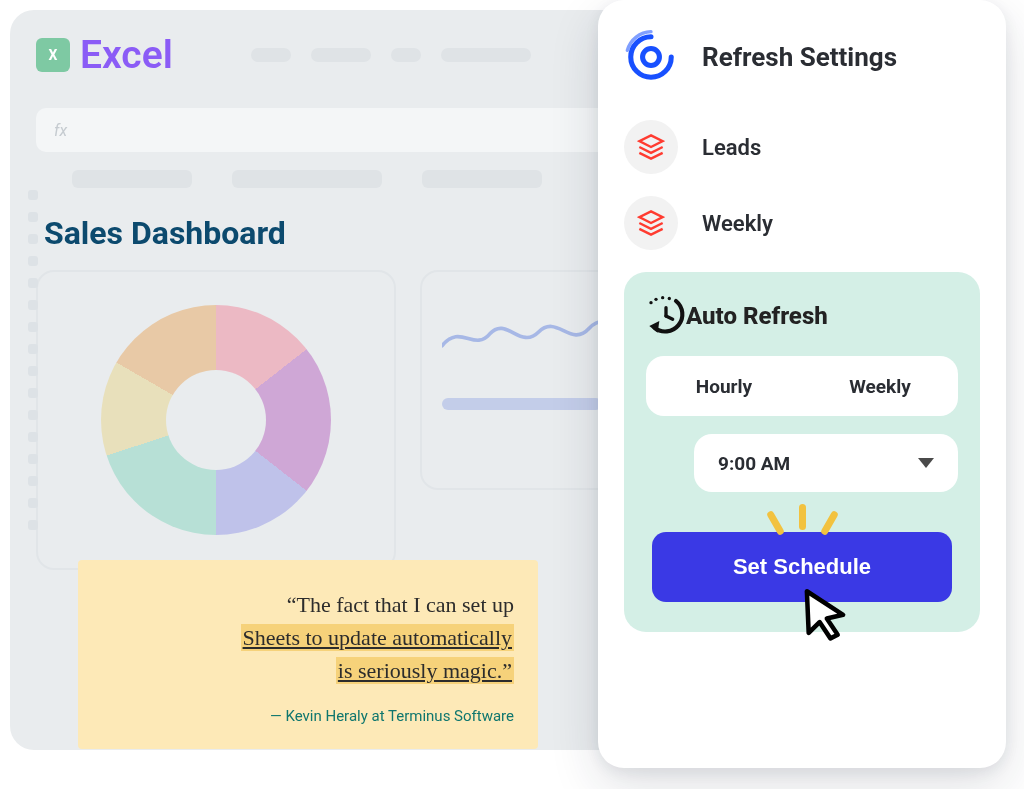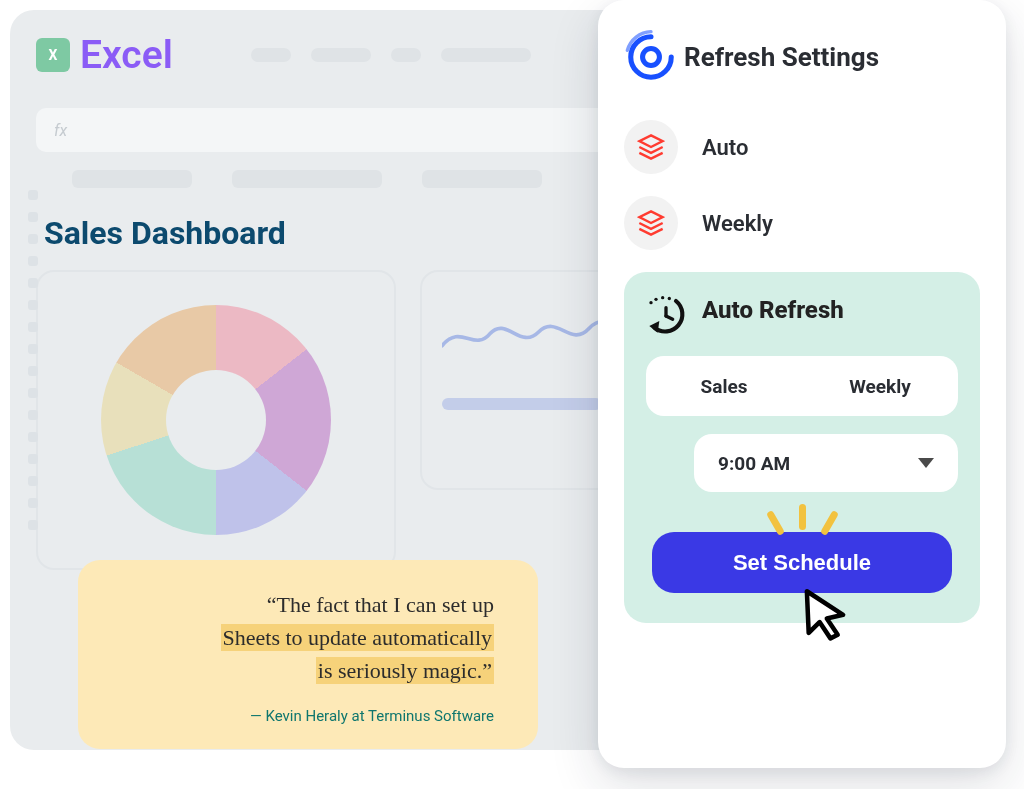--- a/index.html
+++ b/index.html
@@ -54,56 +54,56 @@
     );
     position:relative;
   }
   .donut::after { content:""; position:absolute; left:50%; top:50%; width:100px; height:100px; background:#e9ecee; border-radius:50%; transform:translate(-50%,-50%); }
 
   .sparkline { display:block; width:100%; height:80px; }
   .spark-under { margin-top:26px; height:12px; width:160px; border-radius:6px; background:#c3cde9; }
 
   
   .quote-card {
-    position:absolute; left:78px; top:560px; width:460px; background:#fde9b7; border-radius:22px;
-    padding:28px 44px 24px; color:#2c2c2c;
+    position:absolute; left:78px; top:560px; width:460px; background:#fde9b7; border-radius:4px;
+    padding:28px 24px 24px; color:#2c2c2c;
   }
   .quote-text { font-family: Georgia, "Times New Roman", serif; font-size:22px; line-height:1.5; text-align:right; font-weight:500; }
-  .quote-text .hl { background:#f6d27a; padding:1px 2px; }
+  .quote-text .hl { background:#f6d27a; padding:1px 2px;text-decoration:underline; }
   .quote-attrib { margin-top:20px; text-align:right; font-size:15px; color:#0f766e; }
 
   
   .panel {
     position:absolute; right:18px; top:0; width:408px; height:768px;
     background:#fff; border-radius:26px; box-shadow:0 18px 50px rgba(27,38,59,0.14), 0 4px 14px rgba(27,38,59,0.08);
     padding:30px 26px;
   }
-  .panel-head { display:flex; align-items:center; gap:6px; margin-bottom:36px; }
+  .panel-head { display:flex; align-items:center; gap:24px; margin-bottom:36px; }
   .coef-ic { width:54px; height:54px; }
   .panel-title { font-size:26px; font-weight:700; color:#2a2d33; }
 
   .src-row { display:flex; align-items:center; gap:24px; margin:14px 0 22px; }
   .src-ic-wrap { width:54px; height:54px; border-radius:50%; background:#f2f2f2; display:flex; align-items:center; justify-content:center; }
   .src-ic { width:28px; height:28px; stroke:#ff3b30; fill:none; stroke-width:2; }
   .src-label { font-size:22px; font-weight:600; color:#2a2d33; }
 
   .auto-card { margin-top:10px; background:#d4efe6; border-radius:22px; padding:24px 22px 30px; position:relative; }
-  .auto-head { display:flex; gap:16px; margin-bottom:20px; }
+  .auto-head { display:flex; align-items:center; gap:0; margin-bottom:20px; }
   .clock-ic { width:40px; height:40px; }
   .auto-title { font-size:24px; font-weight:800; color:#222; }
 
   .segmented { display:flex; background:#fff; border-radius:18px; overflow:hidden; height:60px; }
   .seg { flex:1; display:flex; align-items:center; justify-content:center; font-size:19px; font-weight:700; color:#2a2d33; cursor:pointer; }
   .seg.active { background:#2bc4bd; color:#fff; }
 
   .time-select { margin-top:18px; background:#fff; border-radius:18px; height:58px; display:flex; align-items:center; justify-content:space-between; padding:0 24px; font-size:19px; font-weight:700; color:#2a2d33; cursor:pointer;margin-left:48px; }
   .caret { width:0; height:0; border-left:8px solid transparent; border-right:8px solid transparent; border-top:10px solid #4a4a4a; }
 
   .cta-wrap { margin-top:40px; position:relative; display:flex; justify-content:center; }
-  .cta { width:300px; height:61px; background:#3a39e5; color:#fff; border:none; border-radius:22px; font-size:22px; font-weight:800; cursor:pointer; }
+  .cta { width:300px; height:70px; background:#3a39e5; color:#fff; border:none; border-radius:14px; font-size:22px; font-weight:800; cursor:pointer; }
   .burst { position:absolute; top:-28px; left:50%; transform:translateX(-50%); width:120px; height:40px; }
   .burst span { position:absolute; width:7px; height:26px; background:#f2c23f; border-radius:4px; }
   .burst .b1 { left:30px; top:6px; transform:rotate(-30deg); }
   .burst .b2 { left:57px; top:0; }
   .burst .b3 { left:84px; top:6px; transform:rotate(30deg); }
 
   .cursor { position:absolute; left:50%; top:52px; transform:translateX(-6px); width:58px; height:58px; pointer-events:none; }
 </style>
 </head>
 <body>
@@ -188,21 +188,21 @@
     </div>
 
     <div class="src-row">
       <div class="src-ic-wrap">
         <svg class="src-ic" viewBox="0 0 24 24">
             <polygon points="12,2 22,7 12,12 2,7"></polygon>
             <polyline points="2,12 12,17 22,12"></polyline>
             <polyline points="2,17 12,22 22,17"></polyline>
           </svg>
       </div>
-      <div class="src-label">Auto</div>
+      <div class="src-label">Leads</div>
     </div>
 
     <div class="src-row">
       <div class="src-ic-wrap">
         <svg class="src-ic" viewBox="0 0 24 24">
             <polygon points="12,2 22,7 12,12 2,7"></polygon>
             <polyline points="2,12 12,17 22,12"></polyline>
             <polyline points="2,17 12,22 22,17"></polyline>
           </svg>
       </div>
@@ -218,21 +218,21 @@
             <circle cx="28" cy="3" r="2" fill="#111"></circle>
           <path d="M36 6 A20 20 0 1 1 10 38" fill="none" stroke="#111" stroke-width="5" stroke-linecap="round"></path>
           <polygon points="4,36 16,30 14,44" fill="#111"></polygon>
           <line x1="24" y1="24" x2="24" y2="14" stroke="#111" stroke-width="4" stroke-linecap="round"></line>
           <line x1="24" y1="24" x2="32" y2="28" stroke="#111" stroke-width="4" stroke-linecap="round"></line>
         </svg>
         <div class="auto-title">Auto Refresh</div>
       </div>
 
       <div class="segmented">
-        <div class="seg">Sales</div>
+        <div class="seg">Hourly</div>
         <div class="seg">Weekly</div>
       </div>
 
       <div class="time-select">
         <span>9:00 AM</span>
         <span class="caret"></span>
       </div>
 
       <div class="cta-wrap">
         <div class="burst">

